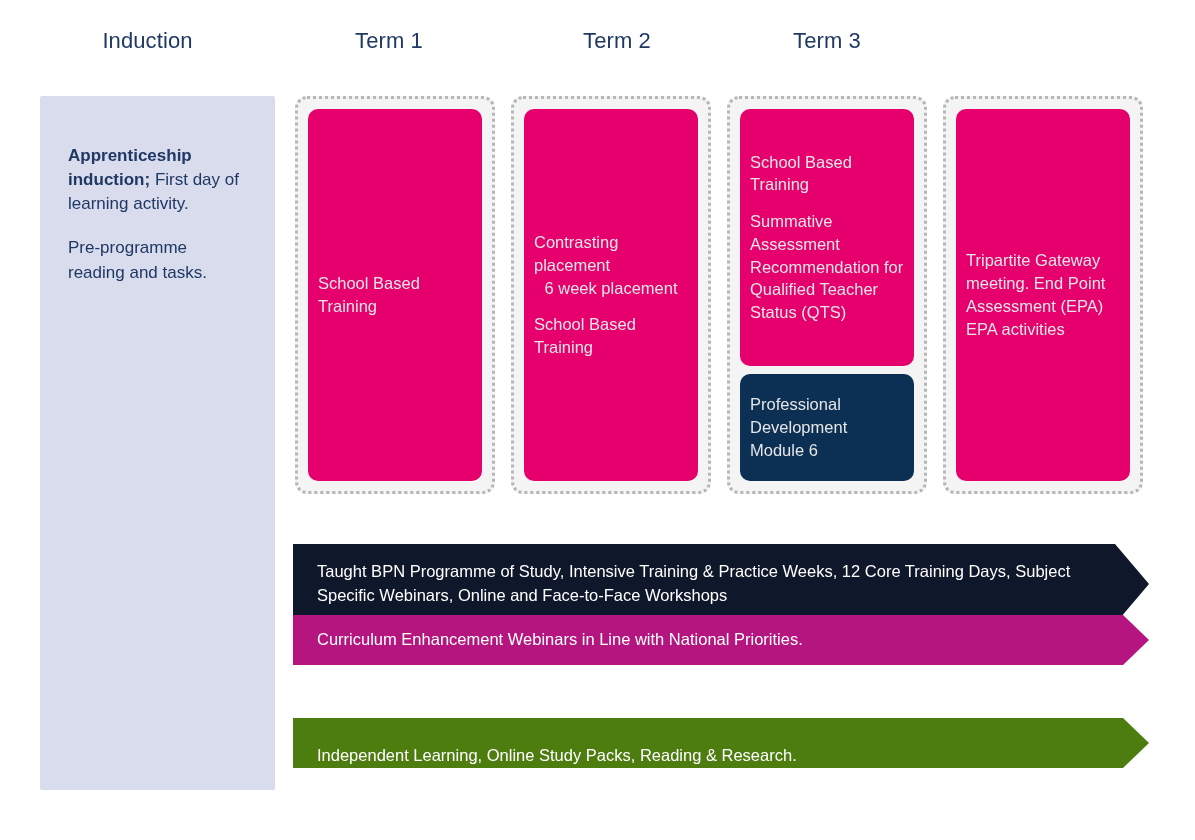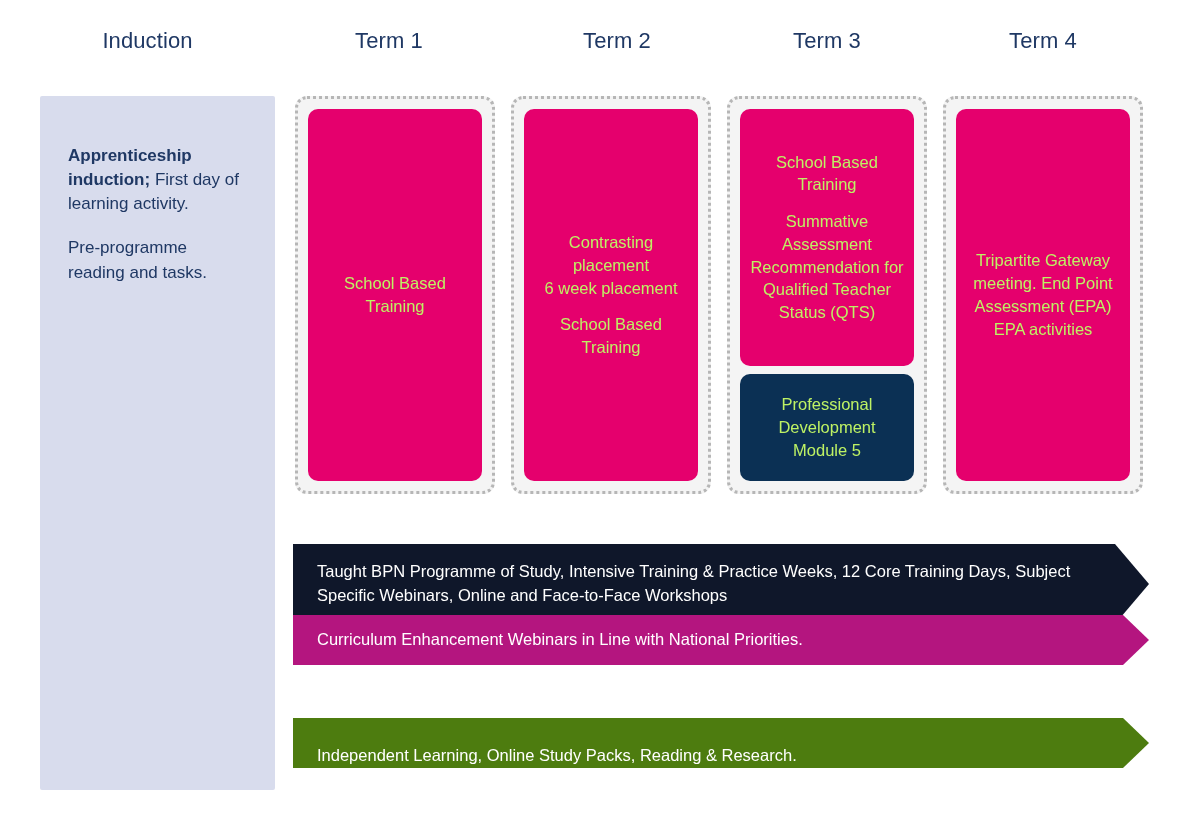--- a/index.html
+++ b/index.html
@@ -70,26 +70,26 @@
     flex-direction: column;
     gap: 8px;
   }
   .term-wrap.t1 { left: 295px; }
   .term-wrap.t2 { left: 511px; }
   .term-wrap.t3 { left: 727px; }
   .term-wrap.t4 { left: 943px; }
 
   .block {
     border-radius: 10px;
-    color: #bef264;
+    color: #e5e5e5;
     display: flex;
     flex-direction: column;
     align-items: center;
     justify-content: center;
-    text-align: center;
+    text-align: left;
     font-size: 16.5px;
     line-height: 1.38;
     box-sizing: border-box;
     padding: 12px 10px;
   }
   .block.pink { background: #e5006d; }
   .block.navy { background: #0b3054; }
   .block.grow { flex: 1 1 auto; }
   .block p { margin: 0; }
   .block p + p { margin-top: 14px; }
@@ -135,21 +135,20 @@
 </style>
 </head>
 <body>
 
 <div class="canvas">
 
   <div class="col-head induction">Induction</div>
   <div class="col-head t1">Term 1</div>
   <div class="col-head t2">Term 2</div>
   <div class="col-head t3">Term 3</div>
-  <div class="col-head t4">Term 4</div>
 
   <div class="induction-panel">
     <p><span class="strong">Apprenticeship induction;</span><span> First day of learning activity.</span></p>
     <p>Pre-programme reading and tasks.</p>
   </div>
 
   <div class="term-wrap t1">
     <div class="block pink grow">
       <p>School Based Training</p>
     </div>
@@ -162,21 +161,21 @@
       <p>School Based Training</p>
     </div>
   </div>
 
   <div class="term-wrap t3">
     <div class="block pink t3-main">
       <p>School Based Training</p>
       <p>Summative Assessment Recommendation for Qualified Teacher Status (QTS)</p>
     </div>
     <div class="block navy t3-pd">
-      <p>Professional Development Module 5</p>
+      <p>Professional Development Module 6</p>
     </div>
   </div>
 
   <div class="term-wrap t4">
     <div class="block pink grow">
       <p>Tripartite Gateway meeting. End Point Assessment (EPA) EPA activities</p>
     </div>
   </div>
 
   <div class="bar b1">

